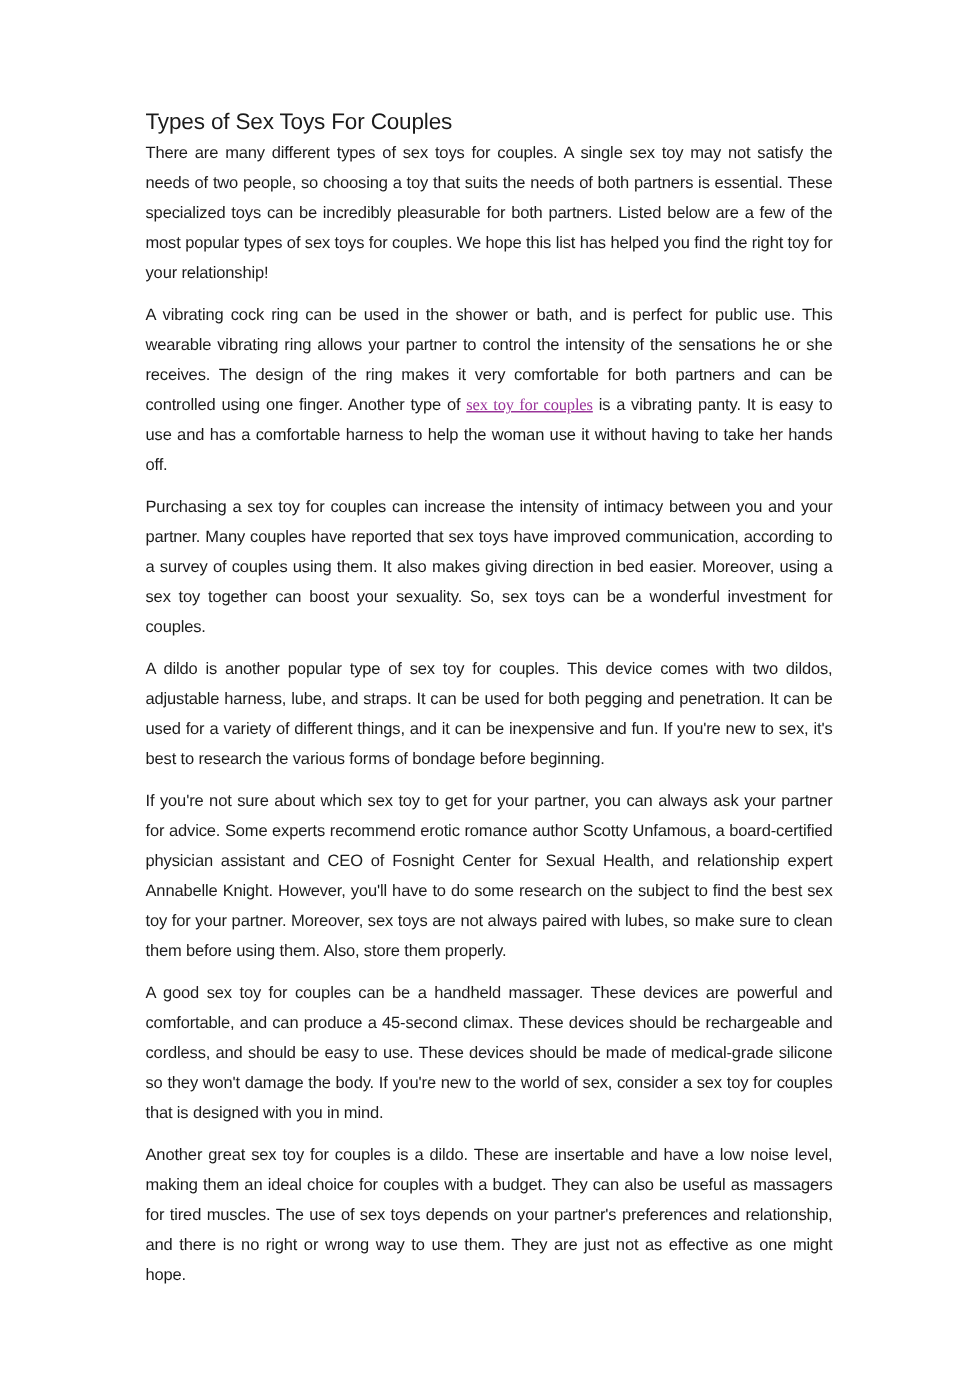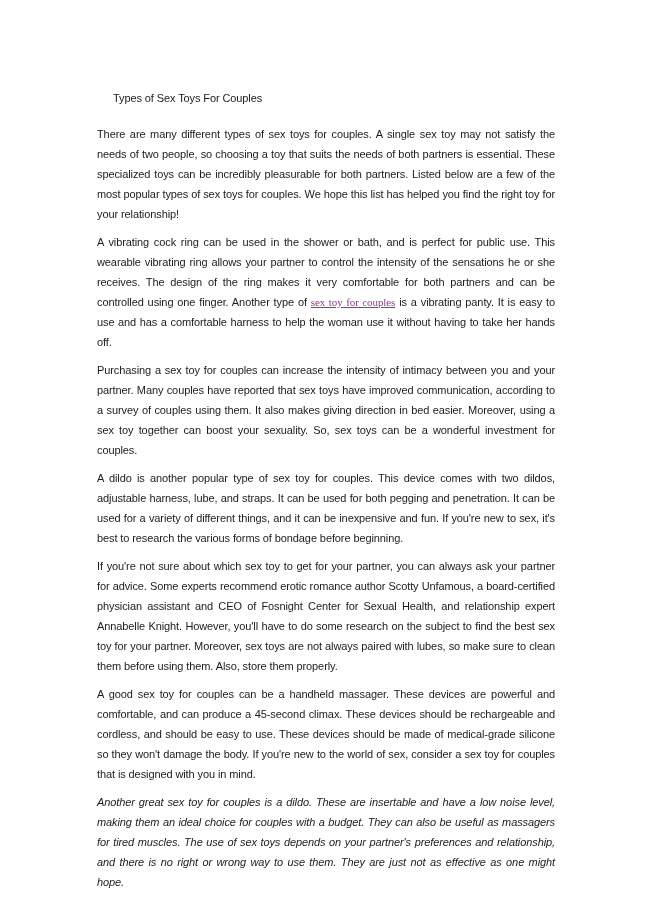--- a/index.html
+++ b/index.html
@@ -15,34 +15,33 @@
     background: var(--page-bg, #ffffff);
     padding: 72px 95px 40px 97px;
     overflow: hidden;
     font-family: "Liberation Sans", sans-serif;
     font-size: 11px;
     line-height: 20px;
     letter-spacing: -0.1px;
     color: var(--text-color, #1b1b1b);
   }
   .doc-title {
-    font-size: 11px;
+    font-size: 15px;
     font-weight: normal;
-    margin: 16px;
+    margin: 0;
     line-height: 20px;
     text-align: left;
   }
   .doc-paragraph {
     margin: 0 0 8px 0;
     text-align: justify;
     text-justify: inter-word;
   }
   .doc-paragraph:last-child {
     margin-bottom: 0;
-    font-style: italic;
   }
   a.inline-link {
     color: var(--link-color, #993399);
     text-decoration: underline;
     cursor: pointer;
     font-family: Liberation Serif, serif;
   }
 </style>
 </head>
 <body>

